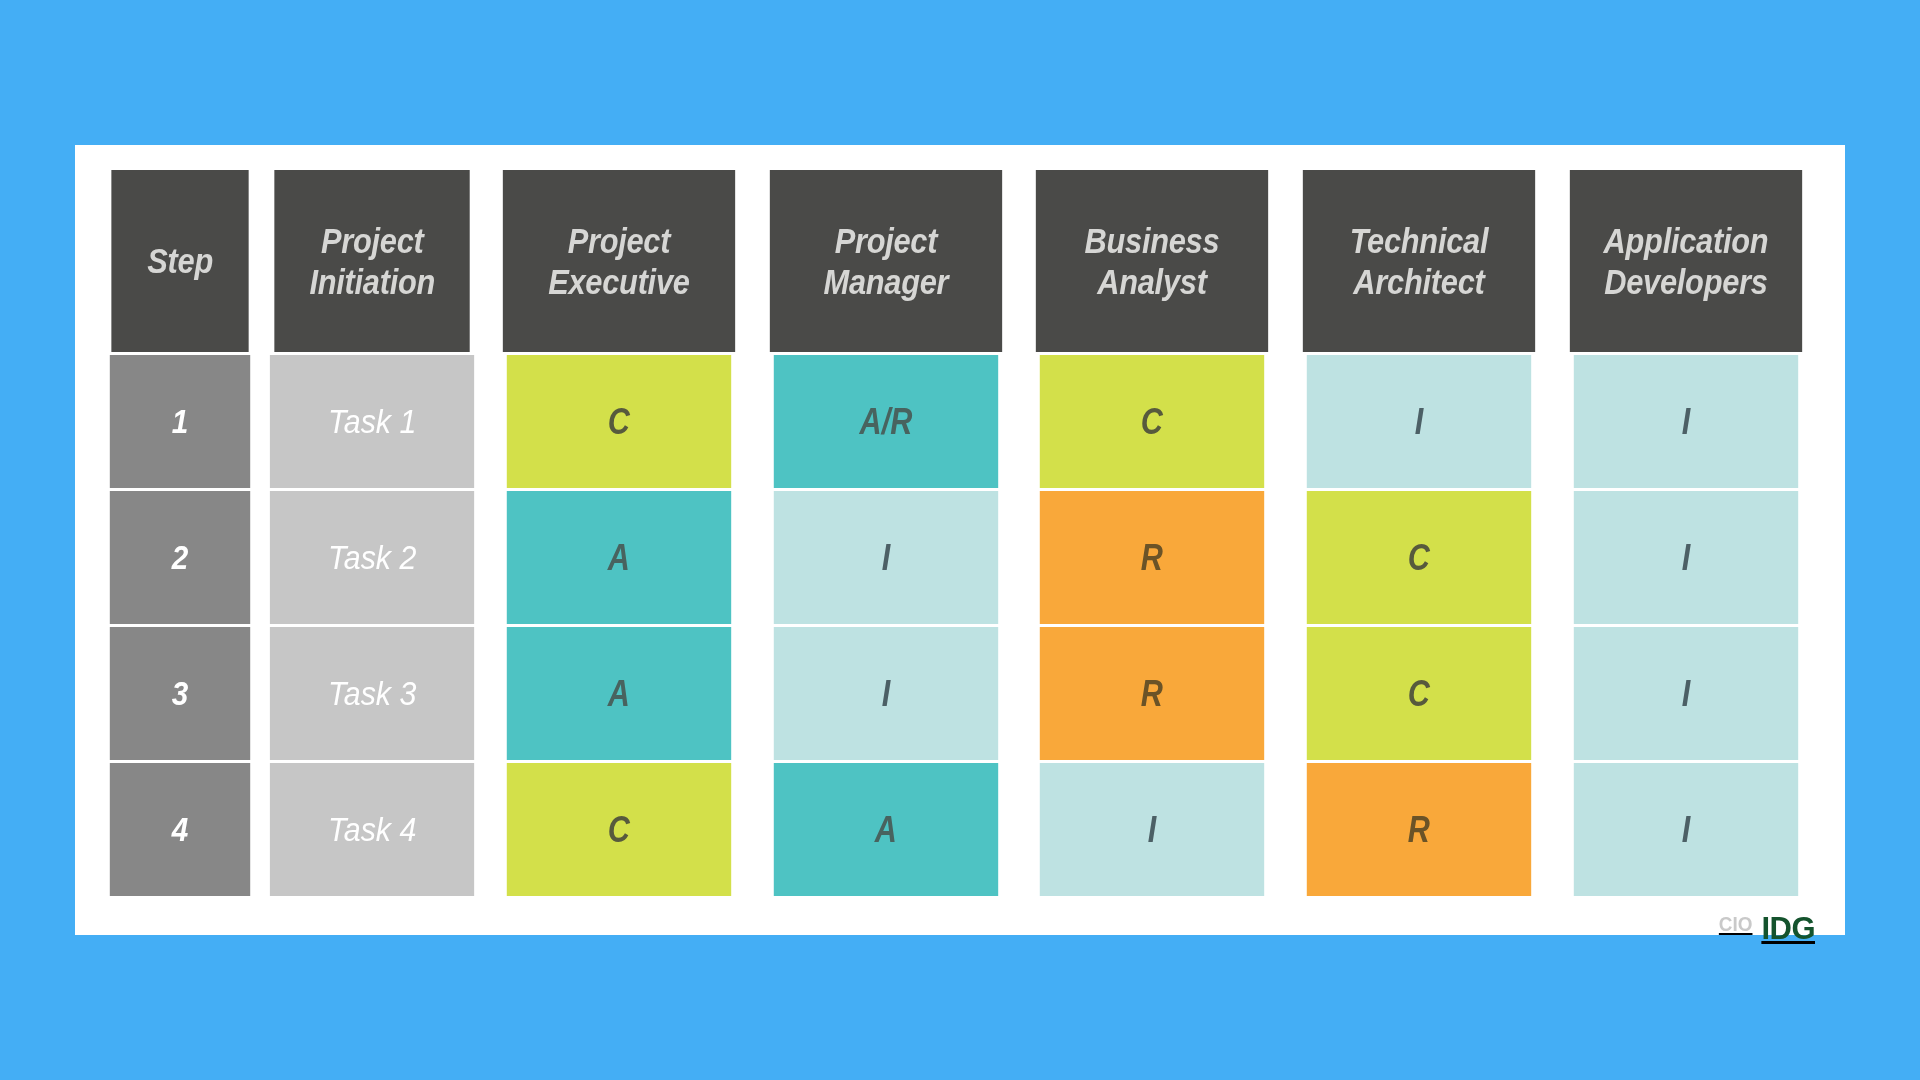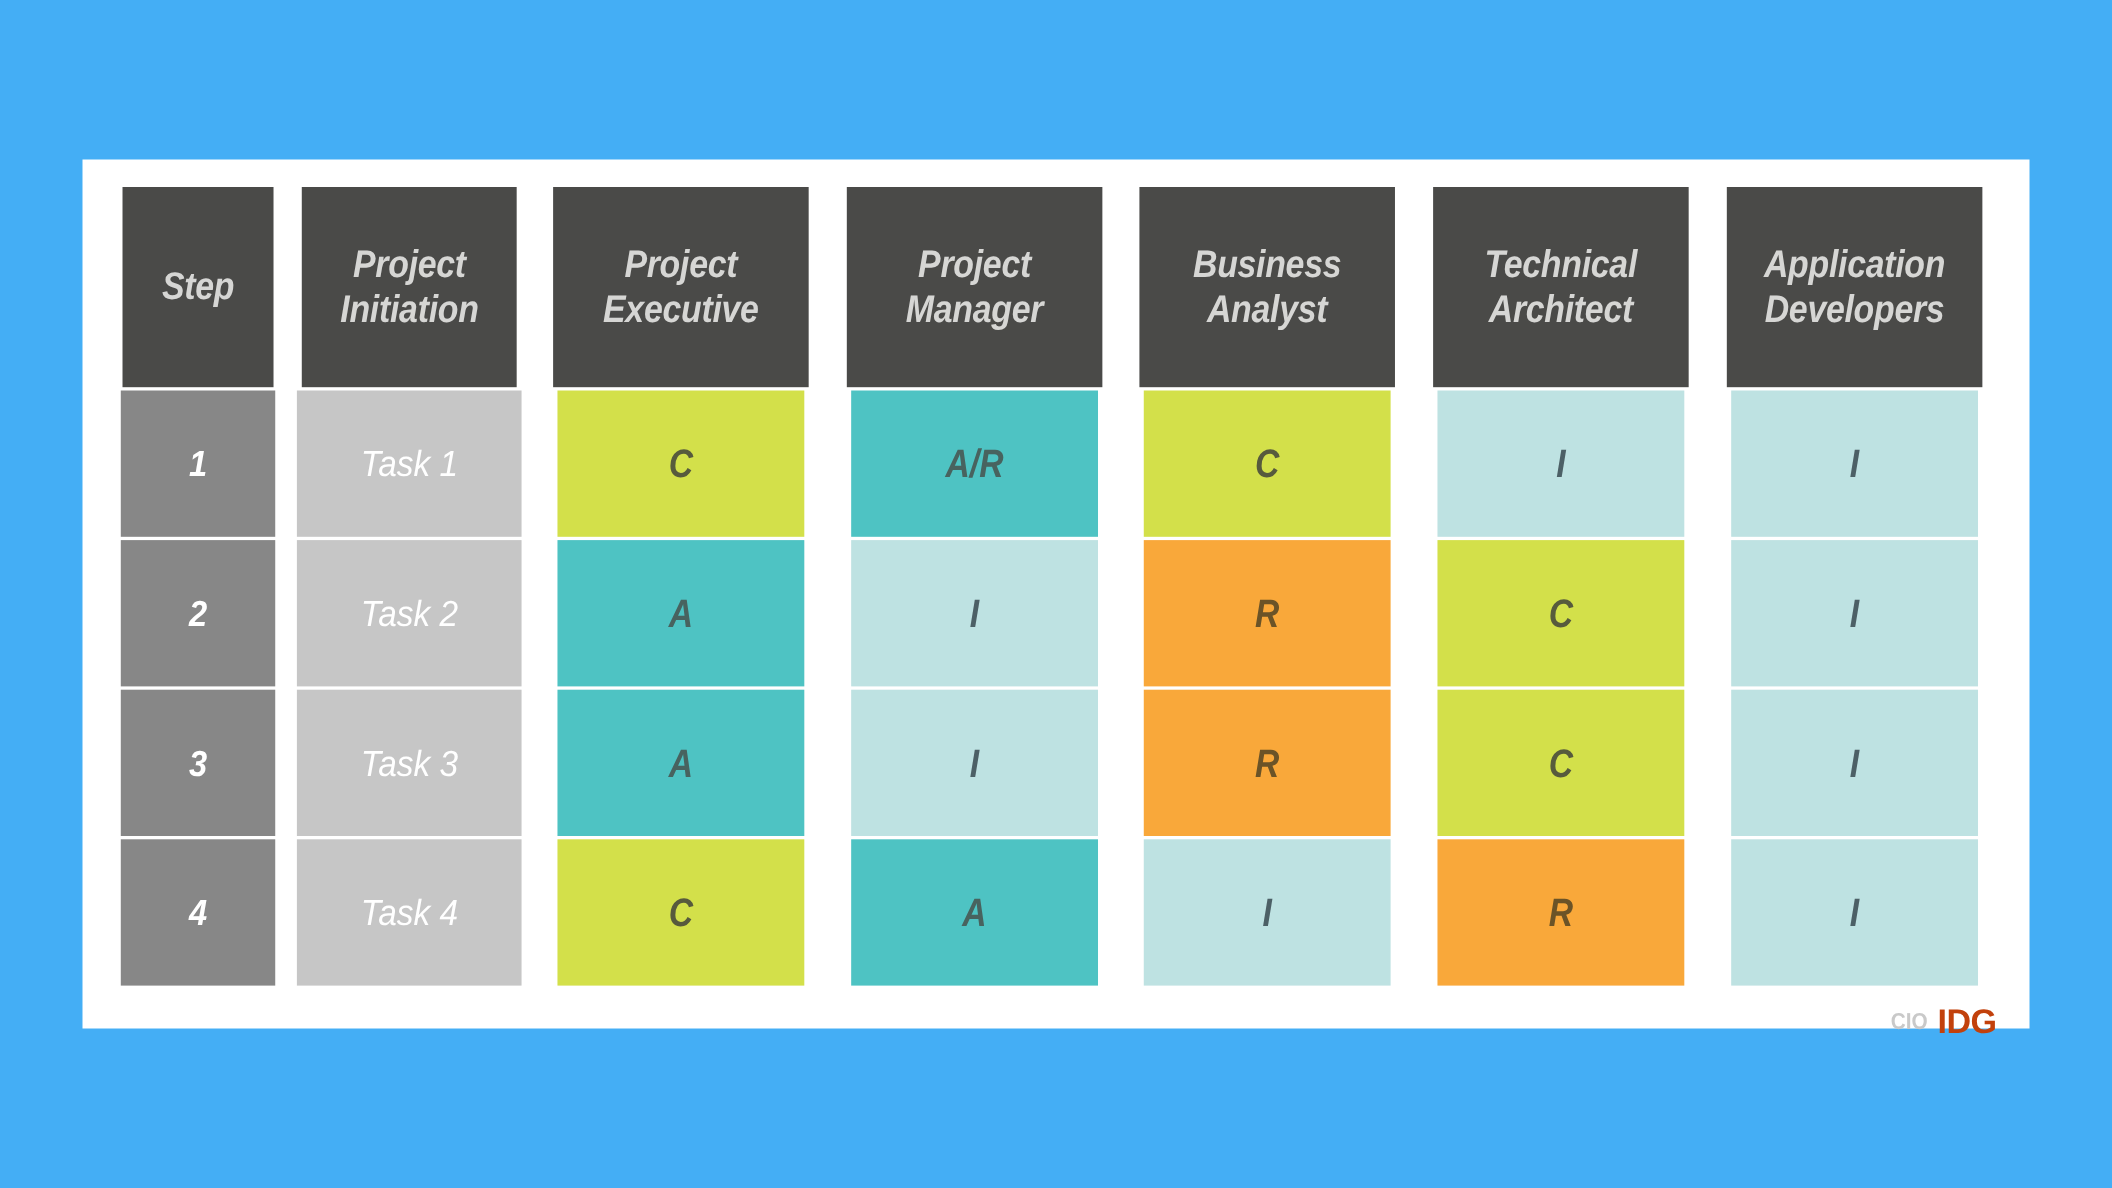--- a/index.html
+++ b/index.html
@@ -88,36 +88,37 @@
   td.role-cell.v-A { background:#4ec3c3; color:#48635f; }
   td.role-cell.v-AR{ background:#4ec3c3; color:#48635f; }
   td.role-cell.v-I { background:#bee2e2; color:#4c6066; }
   td.role-cell.v-R { background:#f9a83a; color:#6b5327; }
 
   
   #footer {
     margin-top:auto;
     display:flex;
     justify-content:flex-end;
-    align-items:center;
+    align-items:flex-start;
     padding:14px 6px 4px 0;
     gap:7px;
+    text-decoration:underline;
   }
   #cio-mark {
     font-size:21px;
     font-weight:bold;
     color:#c9c9c9;
     letter-spacing:0px;
     line-height:1;
     transform:scaleX(0.9);
   }
   #idg-mark {
     font-size:31px;
     font-weight:bold;
-    color:#c2410c;
+    color:#14532d;
     letter-spacing:-0.5px;
     line-height:1;
   }
 </style>
 </head>
 <body>
 
 <div id="card">
 
   <table id="raci-table">

